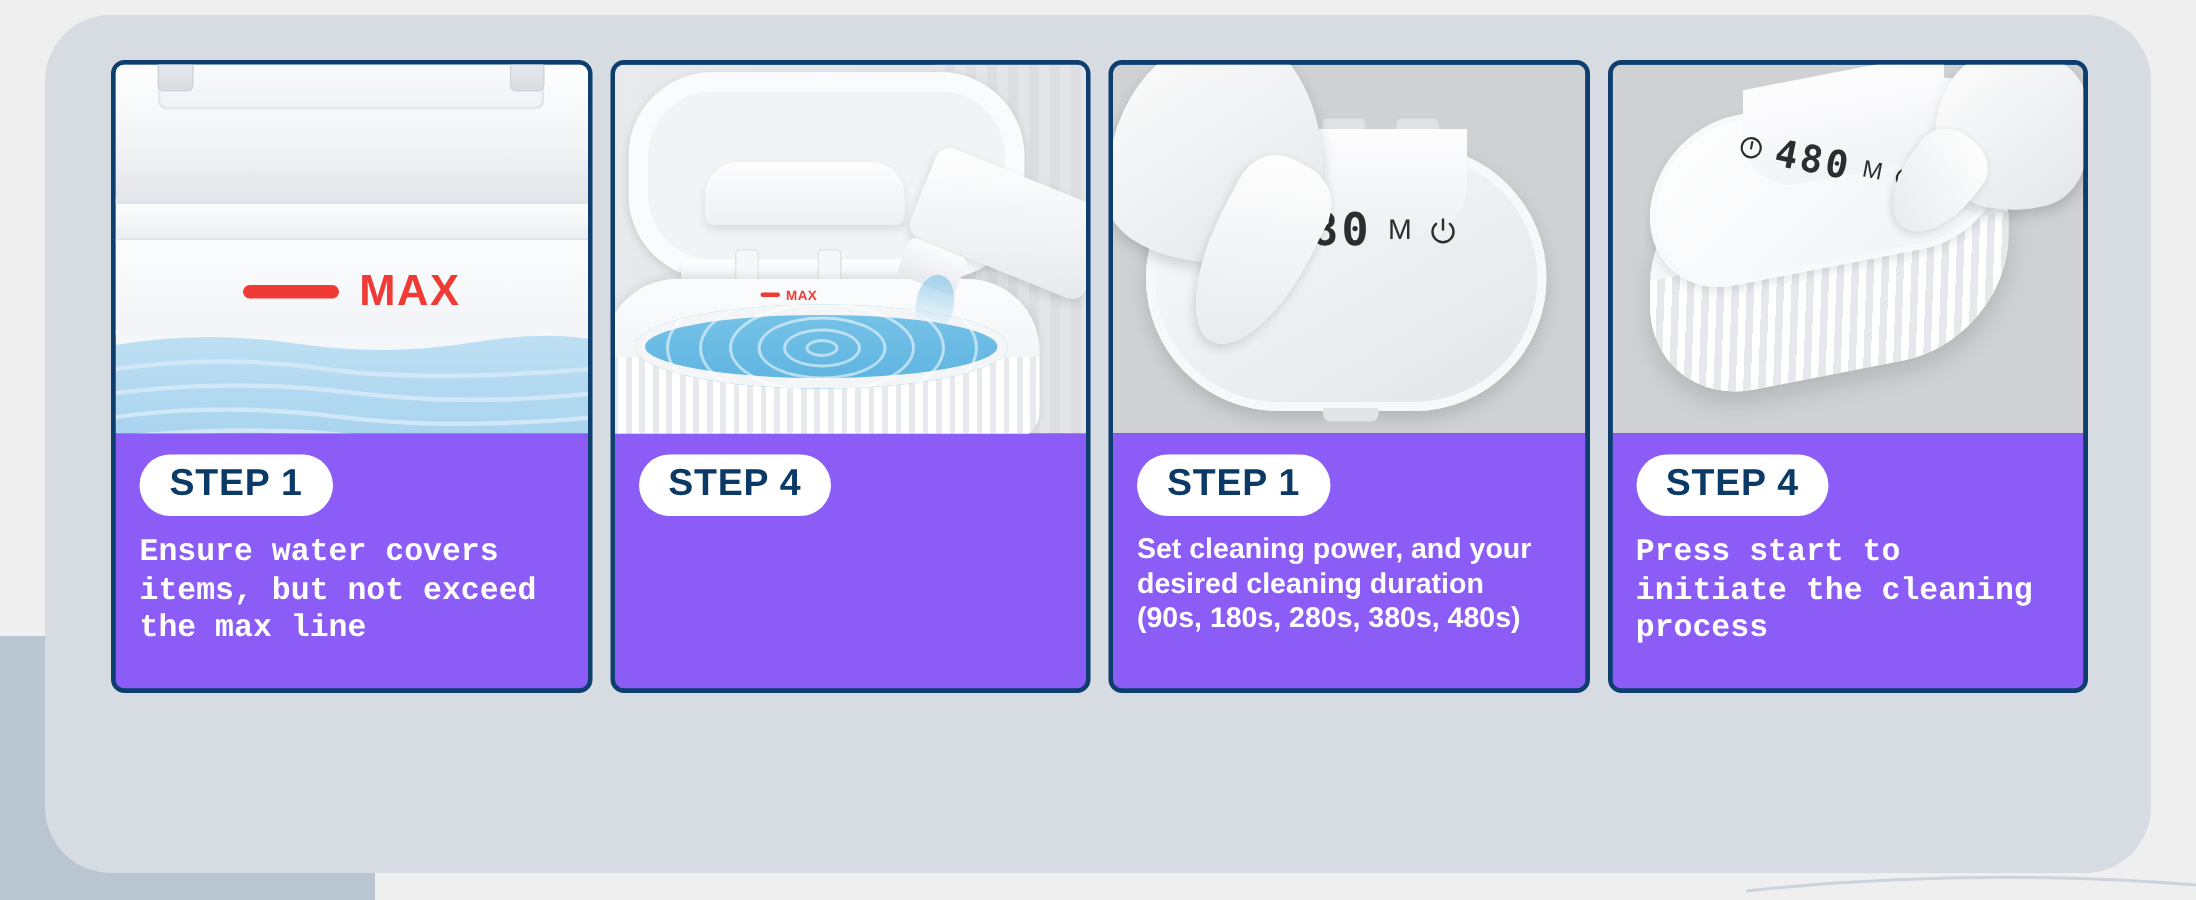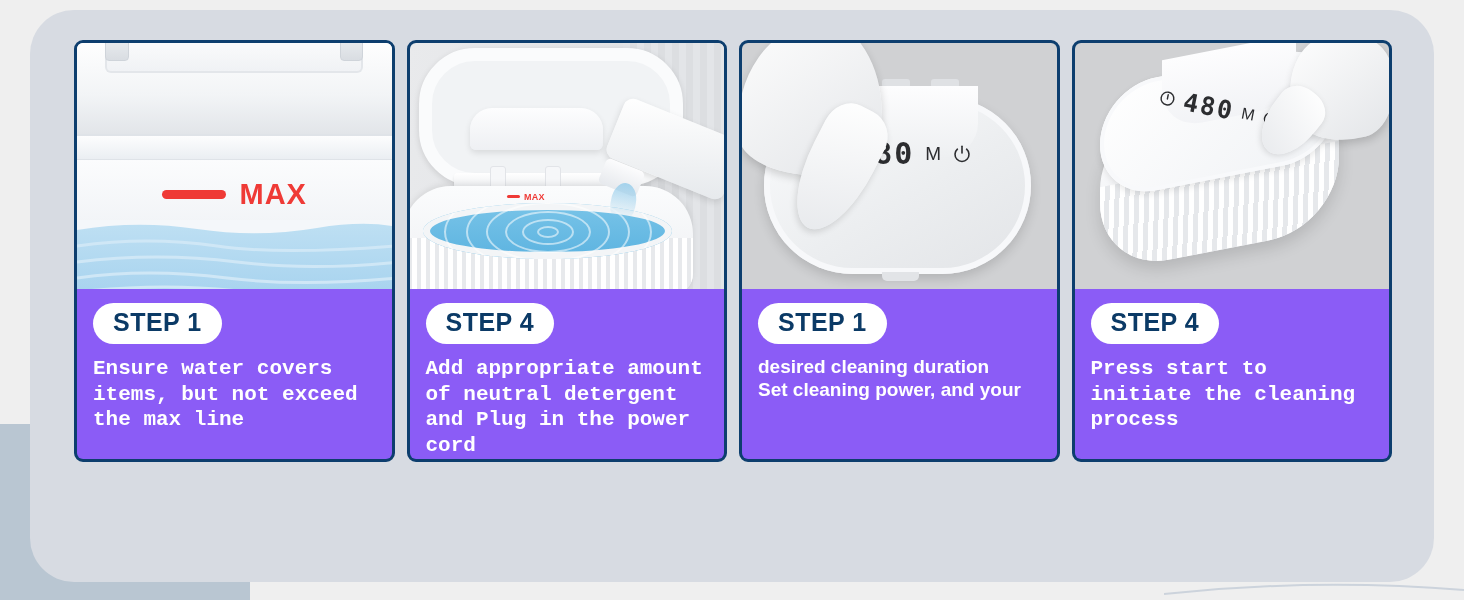--- a/index.html
+++ b/index.html
@@ -381,21 +381,20 @@
             <span class="d"></span>
             <span class="t">MAX</span>
           </div>
           <div class="bottle"></div>
           <div class="nozzle"></div>
           <div class="pour"></div>
         </div>
       </div>
       <div class="card-body">
         <div class="badge">STEP 4</div>
-        <div class="card-text t-lg">Add appropriate amount of neutral detergent and Plug in the power cord</div>
       </div>
     </div>
 
     <div class="card">
       <div class="card-img">
         <div class="s3">
           <div class="unit">
             <div class="tabs">
                 <i class="a"></i>
                 <i class="b"></i>
@@ -420,22 +419,23 @@
             </div>
             <div class="foot"></div>
           </div>
           <div class="hand"></div>
           <div class="finger"></div>
         </div>
       </div>
       <div class="card-body">
         <div class="badge">STEP 1</div>
         <div class="card-text t-sm">
+          <div>Set cleaning power, and your</div>
           <div>desired cleaning duration</div>
-          <div>Set cleaning power, and your</div>
+          <div>(90s, 180s, 280s, 380s, 480s)</div>
         </div>
       </div>
     </div>
 
     <div class="card">
       <div class="card-img">
         <div class="s4">
           <div class="body">
               <div class="ribs"></div>
             </div>

